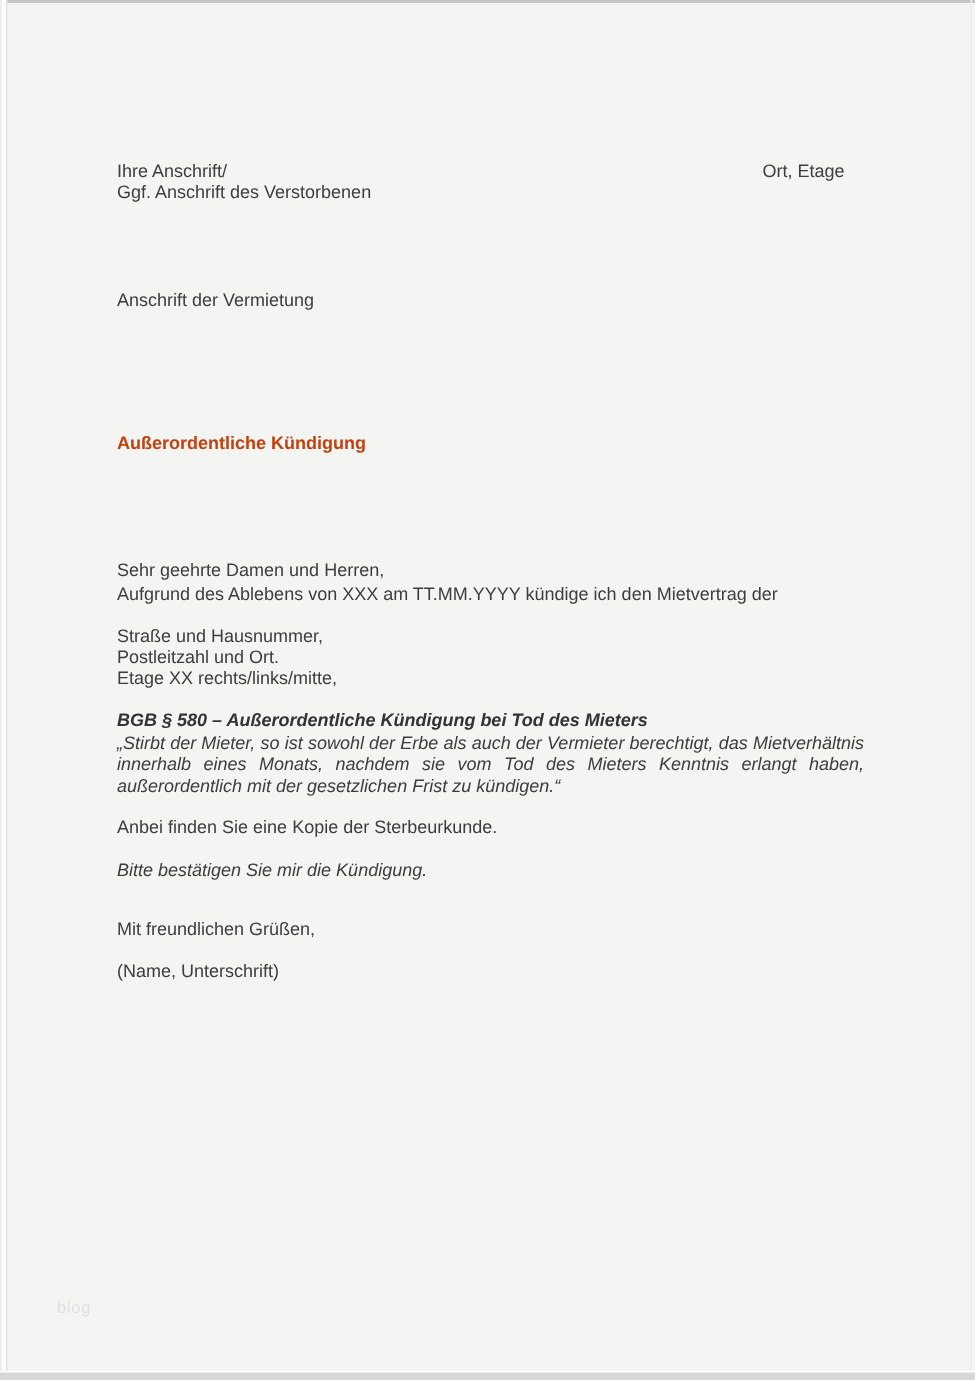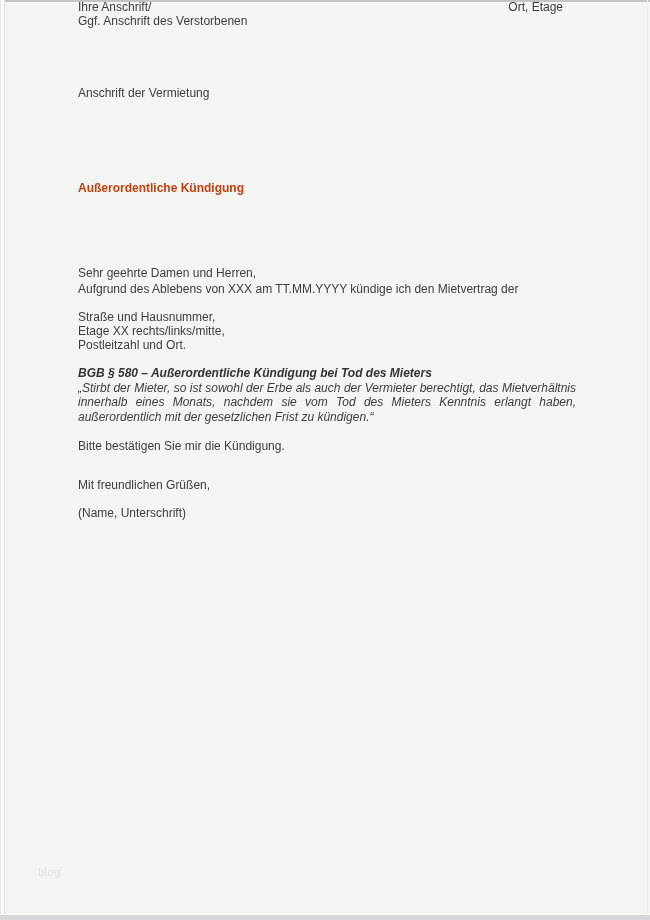--- a/index.html
+++ b/index.html
@@ -21,38 +21,39 @@
   .edge-left-a { position: absolute; top: 0; bottom: 0; left: 0; width: 1px; background: #e9e9e9; }
   .edge-left-b { position: absolute; top: 0; bottom: 0; left: 1px; width: 3px; background: #fbfbfb; }
   .edge-left-c { position: absolute; top: 0; bottom: 0; left: 4px; width: 1px; background: #e2e2e2; }
   .edge-right  { position: absolute; top: 0; bottom: 0; right: 2px; width: 1px; background: #ededed; }
 
   .letter {
     position: absolute;
     left: 78px;
     top: 0;
     width: 498px;
+    padding-top: 107px;
     color: #3d3d3d;
     font-size: 12px;
     line-height: 14px;
   }
   .header-row { display: flex; justify-content: space-between; align-items: flex-start; }
   .date-label { margin-right: 13px; white-space: nowrap; }
 
   .recipient      { margin-top: 58px; }
   .subject        { margin-top: 81px; font-weight: bold; color: #c2410c; }
   .salutation     { margin-top: 71px; }
   .intro          { margin-top: 2px; }
   .property-addr  { margin-top: 14px; }
   .notice-terms   { margin-top: 13px; }
   .law-block      { margin-top: 14px; line-height: 14.5px; }
   .law-heading    { font-weight: bold; font-style: italic; color: #333333; }
   .law-quote      { font-style: italic; text-align: justify; }
   .enclosure      { margin-top: 13px; }
-  .confirm        { margin-top: 15px; }
+  .confirm        { margin-top: 15px; font-style: italic; }
   .closing        { margin-top: 25px; }
   .signature      { margin-top: 14px; }
 
   .watermark {
     position: absolute;
     left: 38px;
     top: 866px;
     font-size: 11px;
     color: #e0e0e0;
     letter-spacing: 0.5px;
@@ -84,30 +85,31 @@
     <div class="subject">Außerordentliche Kündigung</div>
 
     <div class="salutation">Sehr geehrte Damen und Herren,</div>
 
     <div class="intro">
       <div>Aufgrund des Ablebens von XXX am TT.MM.YYYY kündige ich den Mietvertrag der</div>
     </div>
 
     <div class="property-addr">
       <div>Straße und Hausnummer,</div>
+      <div>Postleitzahl und Ort.</div>
       <div>Etage XX rechts/links/mitte,</div>
-      <div>Postleitzahl und Ort.</div>
     </div>
 
 
     <div class="law-block">
       <div class="law-heading">BGB § 580 – Außerordentliche Kündigung bei Tod des Mieters</div>
       <div class="law-quote">„Stirbt der Mieter, so ist sowohl der Erbe als auch der Vermieter berechtigt, das Mietverhältnis innerhalb eines Monats, nachdem sie vom Tod des Mieters Kenntnis erlangt haben, außerordentlich mit der gesetzlichen Frist zu kündigen.“</div>
     </div>
 
+    <div class="enclosure">Anbei finden Sie eine Kopie der Sterbeurkunde.</div>
 
     <div class="confirm">Bitte bestätigen Sie mir die Kündigung.</div>
 
     <div class="closing">Mit freundlichen Grüßen,</div>
 
     <div class="signature">(Name, Unterschrift)</div>
 
   </div>
 
   <div class="watermark">blog</div>

